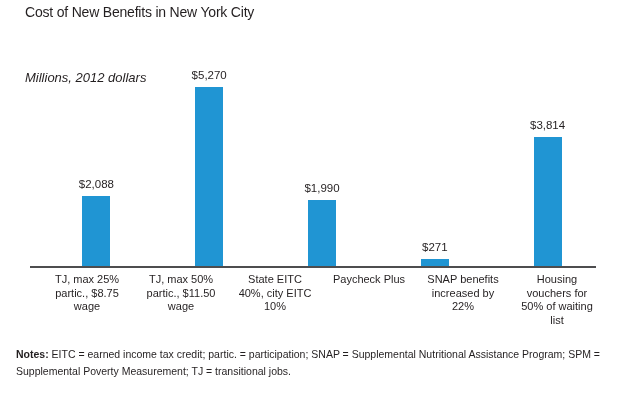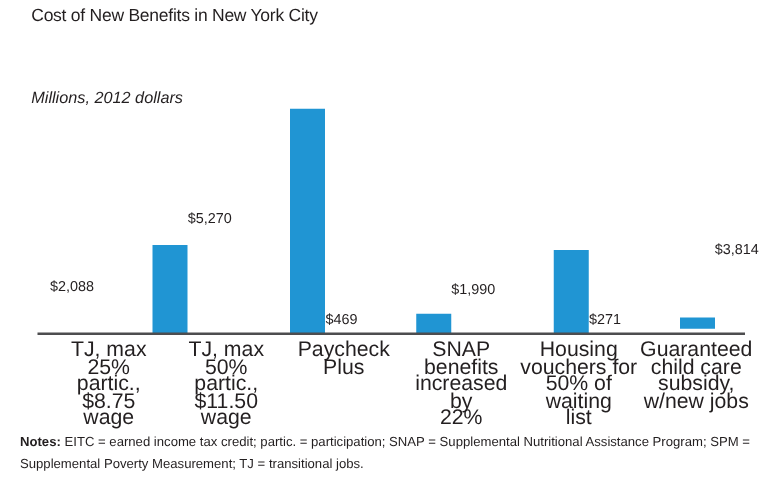--- a/index.html
+++ b/index.html
@@ -36,24 +36,23 @@
     left: 40px;
     top: 64px;
     width: 564px;
     height: 204px;
     display: flex;
     align-items: flex-end;
   }
   .col {
     flex: 1 1 0;
     display: flex;
-    flex-direction: row;
+    flex-direction: column;
     align-items: center;
     justify-content: flex-end;
-    gap: 47px;
   }
   .val {
     font-size: 11.5px;
     line-height: 14px;
     margin-bottom: 5px;
     white-space: nowrap;
   }
   .bar {
     width: 28px;
   }
@@ -68,21 +67,21 @@
   .xlabels {
     position: absolute;
     left: 40px;
     top: 273px;
     width: 564px;
     display: flex;
   }
   .xlabel {
     flex: 1 1 0;
     text-align: center;
-    font-size: 17px;
+    font-size: 11px;
     line-height: 13.5px;
   }
   .notes {
     position: absolute;
     left: 16px;
     top: 346px;
     width: 588px;
     font-size: 10.5px;
     line-height: 17px;
   }
@@ -101,24 +100,20 @@
     <div class="val">$2,088</div>
     <div class="bar" style="height: 72px; background: rgb(32, 149, 211);"></div>
   </div>
 
   <div class="col">
     <div class="val">$5,270</div>
     <div class="bar" style="height: 181px; background: rgb(32, 149, 211);"></div>
   </div>
 
 
-  <div class="col">
-    <div class="val">$469</div>
-    <div class="bar" style="height: 16px; background: rgb(32, 149, 211);"></div>
-  </div>
 
 
   <div class="col">
     <div class="val">$1,990</div>
     <div class="bar" style="height: 68px; background: rgb(32, 149, 211);"></div>
   </div>
 
   <div class="col">
     <div class="val">$271</div>
     <div class="bar" style="height: 9px; background: rgb(32, 149, 211);"></div>
@@ -134,35 +129,34 @@
     <div class="xlabel" title="TJ, max 25% partic., $8.75 wage">
       <div>TJ, max 25%</div>
       <div>partic., $8.75</div>
       <div>wage</div>
     </div>
     <div class="xlabel" title="TJ, max 50% partic., $11.50 wage">
       <div>TJ, max 50%</div>
       <div>partic., $11.50</div>
       <div>wage</div>
     </div>
+    <div class="xlabel" title="State EITC 40%, city EITC 10%">
+      <div>State EITC</div>
+      <div>40%, city EITC</div>
+      <div>10%</div>
+    </div>
     <div class="xlabel" title="Paycheck Plus">
       <div>Paycheck Plus</div>
     </div>
     <div class="xlabel" title="SNAP benefits increased by 31%">
       <div>SNAP benefits</div>
       <div>increased by</div>
       <div>22%</div>
     </div>
     <div class="xlabel" title="Housing vouchers for 50% of waiting list">
       <div>Housing</div>
       <div>vouchers for</div>
       <div>50% of waiting</div>
       <div>list</div>
     </div>
-    <div class="xlabel" title="Guaranteed child care subsidy, w/new jobs">
-      <div>Guaranteed</div>
-      <div>child care</div>
-      <div>subsidy,</div>
-      <div>w/new jobs</div>
-    </div>
   </div>
 
 <div class="notes"><b>Notes:</b><span> EITC = earned income tax credit; partic. = participation; SNAP = Supplemental Nutritional Assistance Program; SPM = Supplemental Poverty Measurement; TJ = transitional jobs.</span></div>
 
 </body></html>

